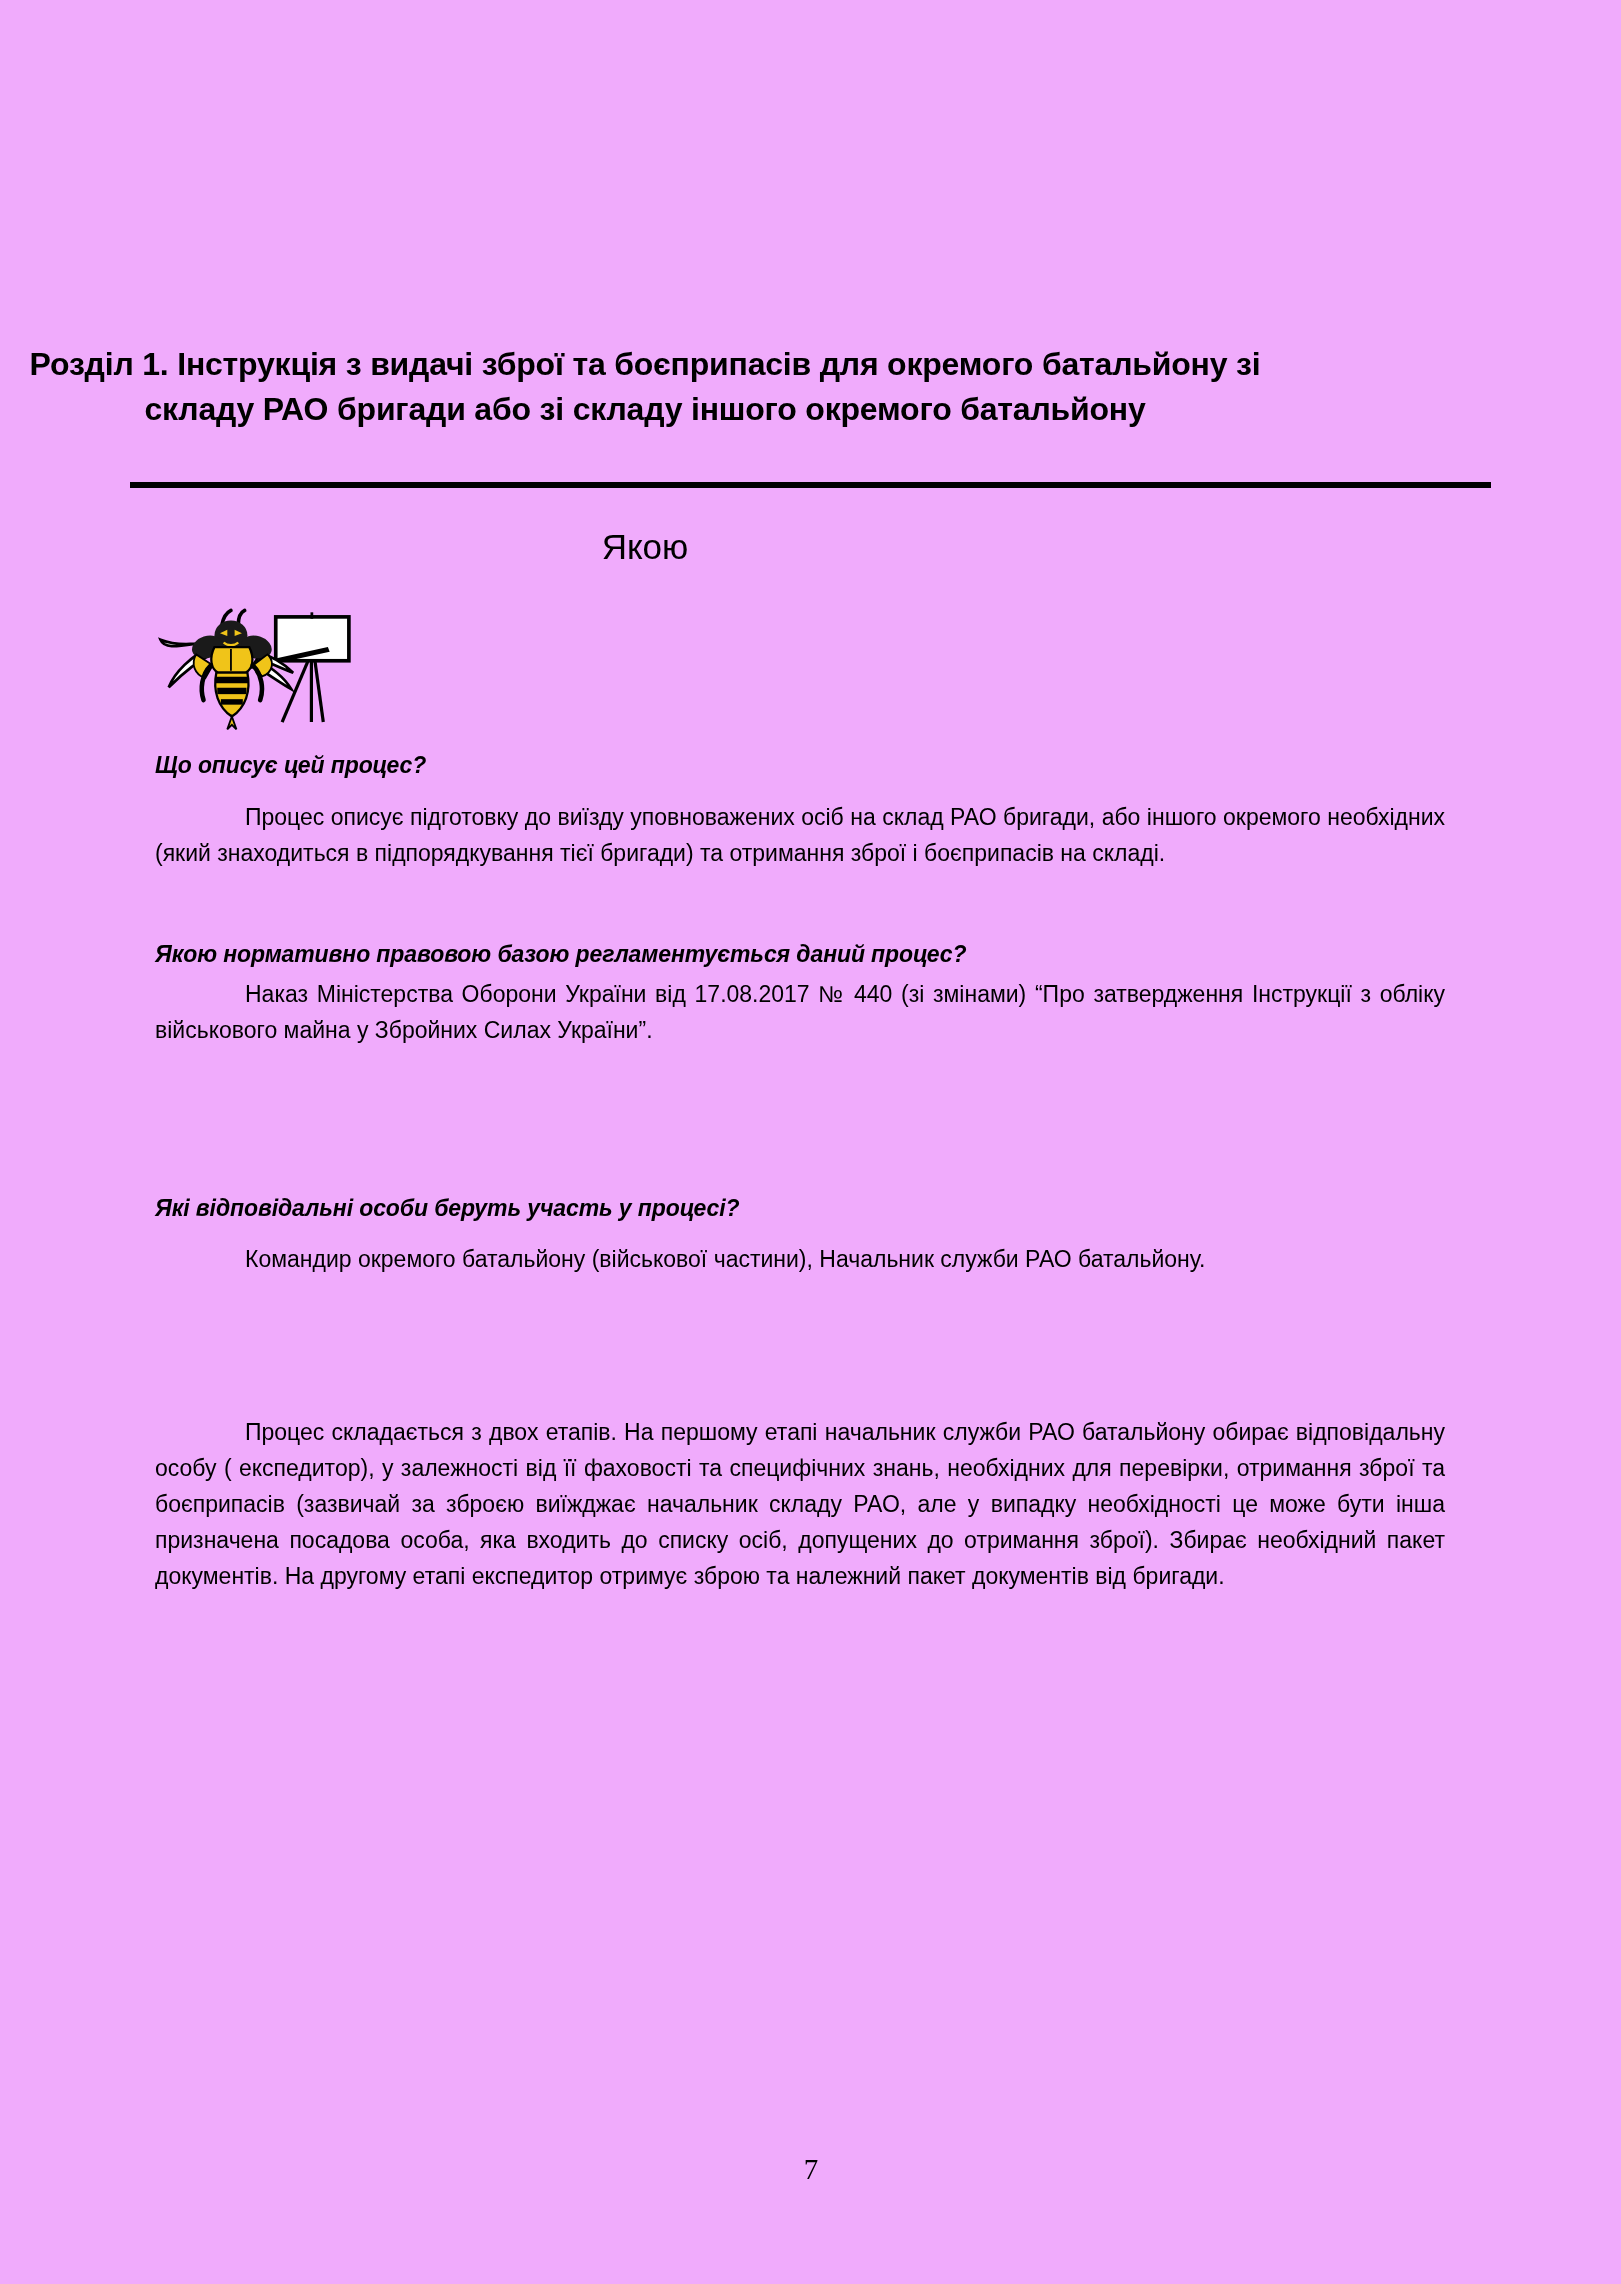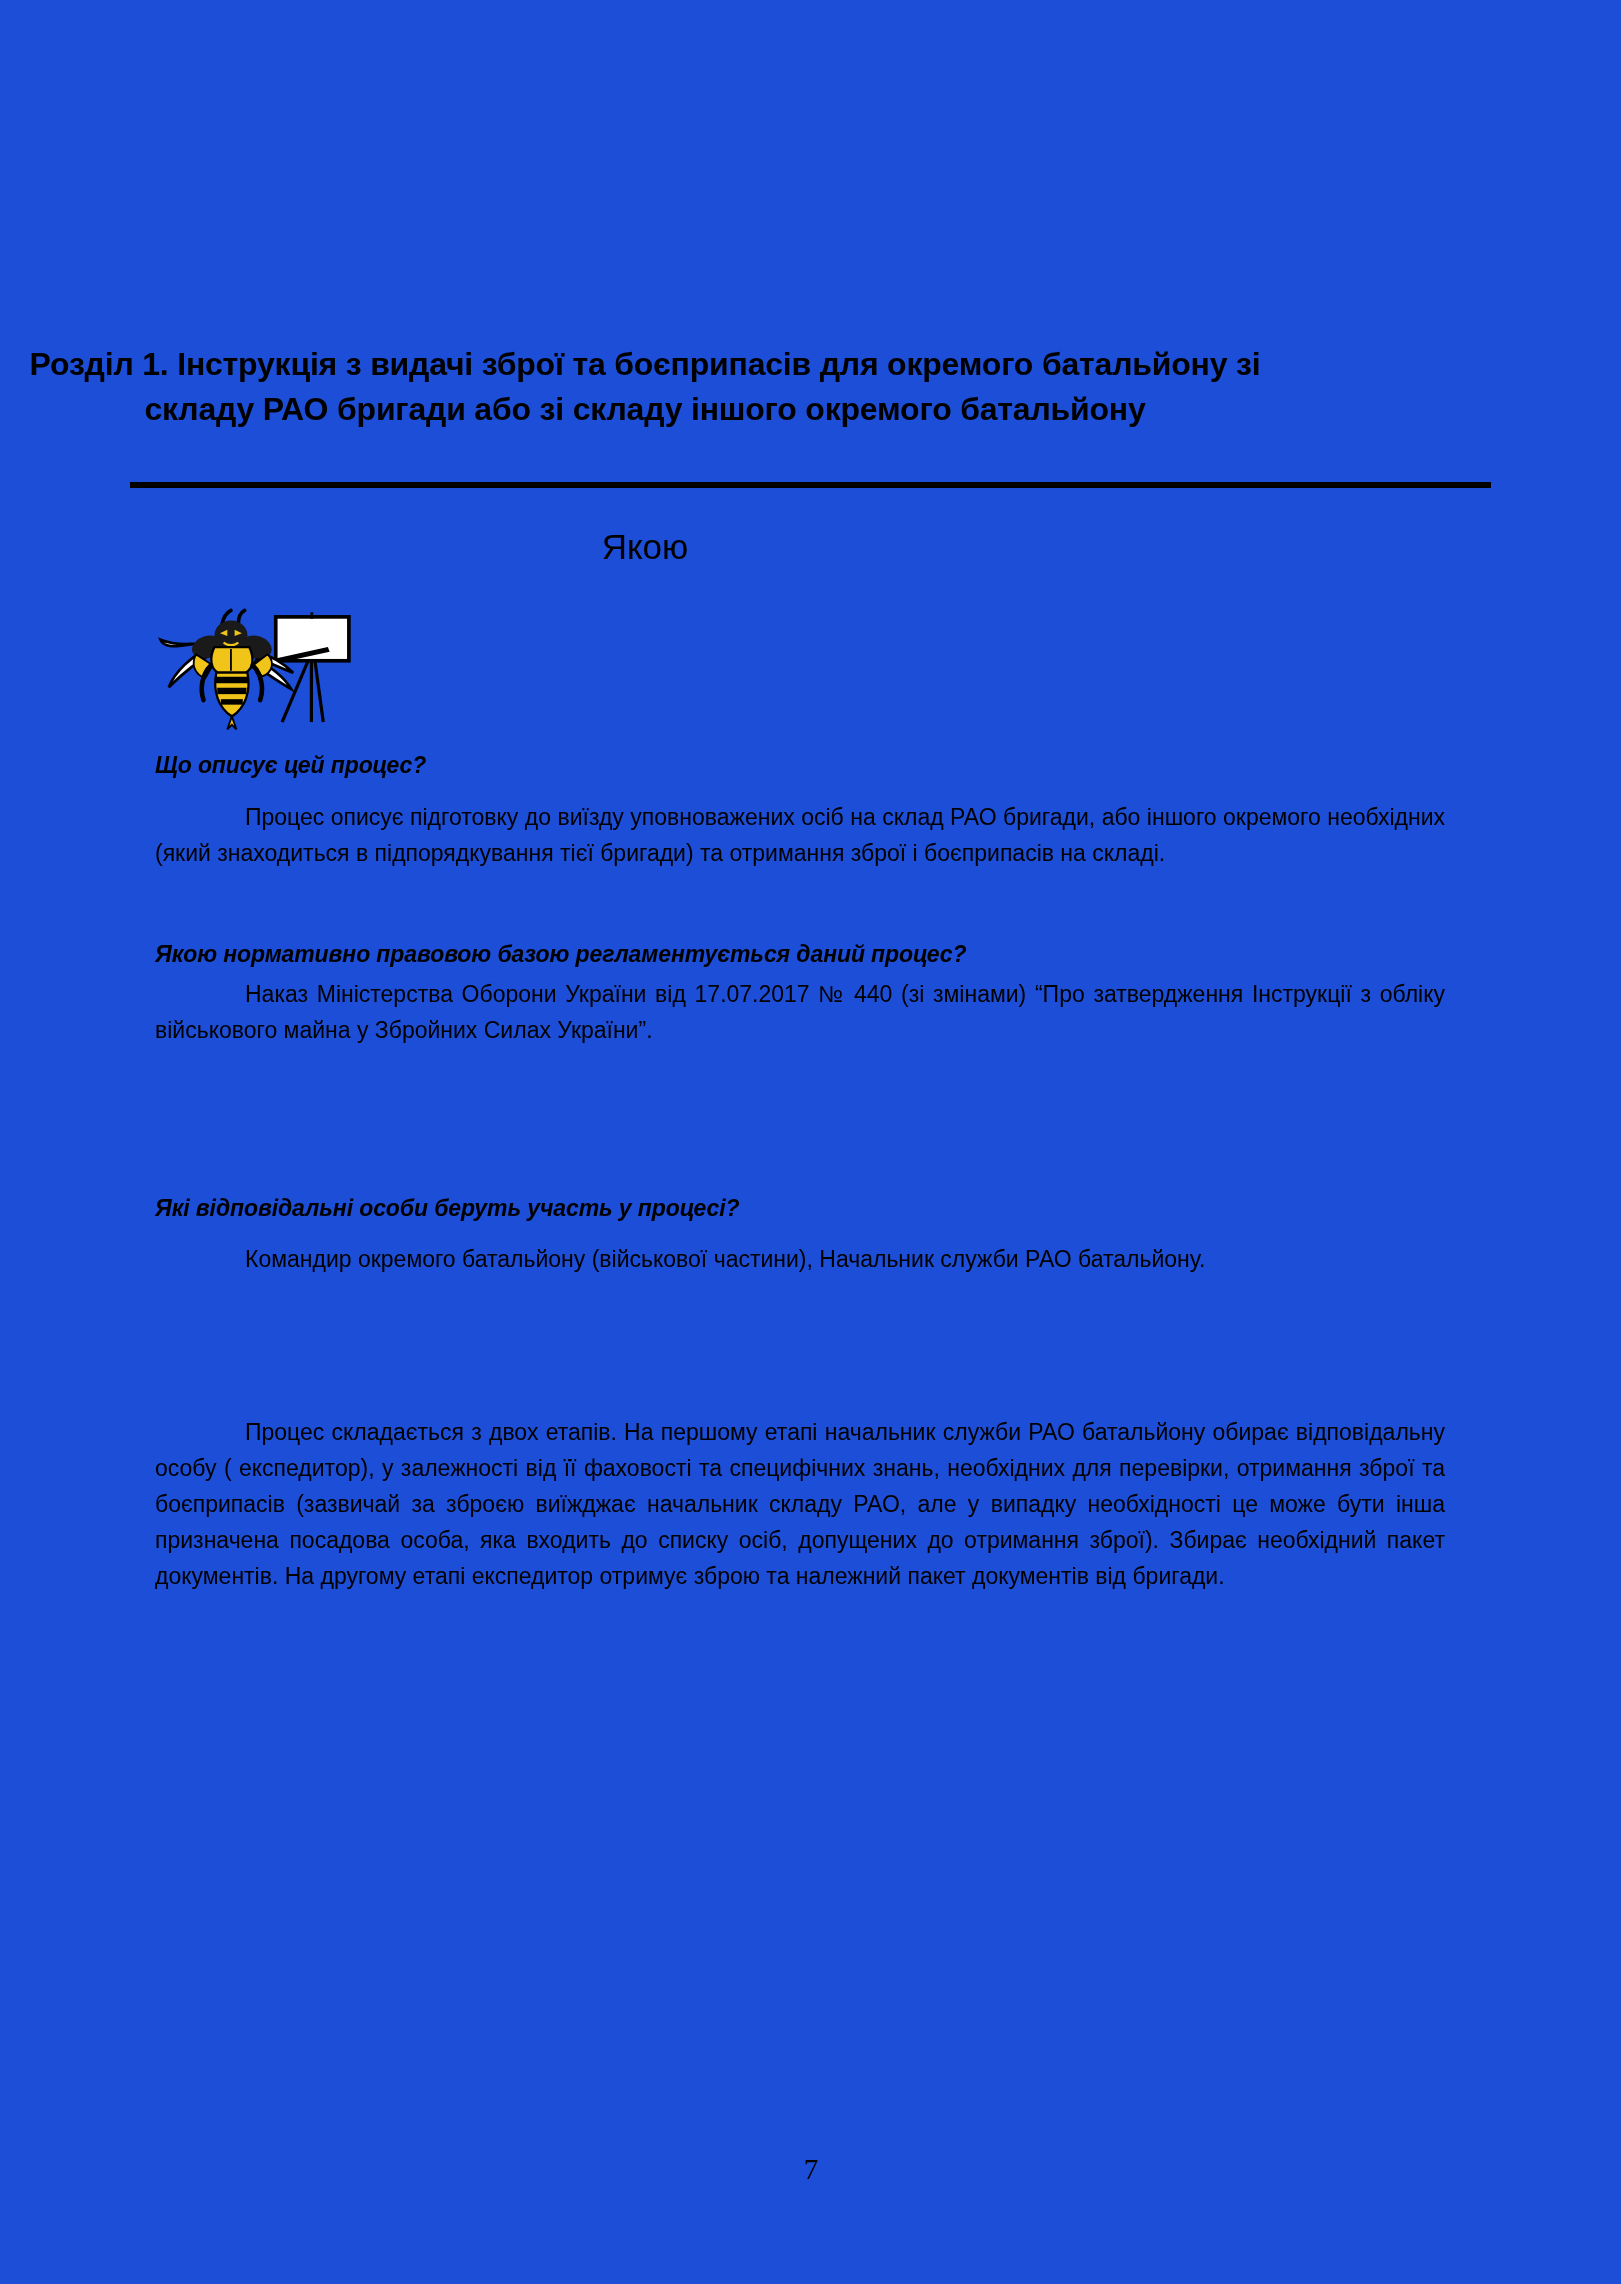--- a/index.html
+++ b/index.html
@@ -15,21 +15,21 @@
     color: #000000;
     position: relative;
     overflow: hidden;
   }
 
   .page {
     position: absolute;
     left: 0; top: 0;
     width: 1622px;
     height: 2284px;
-    background: #1d4ed8;
+    background: #f0abfc;
   }
 
   
   .chapter-title {
     position: absolute;
     left: 0px;
     top: 342px;
     width: 1290px;
     text-align: center;
     font-family: "Liberation Sans", sans-serif;
@@ -175,21 +175,21 @@
       </g>
     </svg>
   </div>
 
   <div class="body-block q" style="top:747px;">Що описує цей процес?</div>
 
   <div class="body-block para" style="top:799px;">Процес описує підготовку до виїзду уповноважених осіб на склад РАО бригади, або іншого окремого необхідних (який знаходиться в підпорядкування тієї бригади) та отримання зброї і боєприпасів на складі.</div>
 
   <div class="body-block q" style="top:925px;margin-top:11px;">Якою нормативно правовою базою регламентується даний процес?</div>
 
-  <div class="body-block para" style="top:976px;">Наказ Міністерства Оборони України від 17.07.2017 № 440 (зі змінами) “Про затвердження Інструкції з обліку військового майна у Збройних Силах України”.</div>
+  <div class="body-block para" style="top:976px;">Наказ Міністерства Оборони України від 17.08.2017 № 440 (зі змінами) “Про затвердження Інструкції з обліку військового майна у Збройних Силах України”.</div>
 
 
   <div class="body-block q" style="top:1190px;">Які відповідальні особи беруть участь у процесі?</div>
 
   <div class="body-block para" style="top:1241px;">Командир окремого батальйону (військової частини), Начальник служби РАО батальйону.</div>
 
 
   <div class="body-block para" style="top:1414px;">Процес складається з двох етапів. На першому етапі начальник служби РАО батальйону обирає відповідальну особу ( експедитор), у залежності від її фаховості та специфічних знань, необхідних для перевірки, отримання зброї та боєприпасів (зазвичай за зброєю виїжджає начальник складу РАО, але у випадку необхідності це може бути інша призначена посадова особа, яка входить до списку осіб, допущених до отримання зброї). Збирає необхідний пакет документів. На другому етапі експедитор отримує зброю та належний пакет документів від бригади.</div>
 
   <div class="page-number">7</div>

